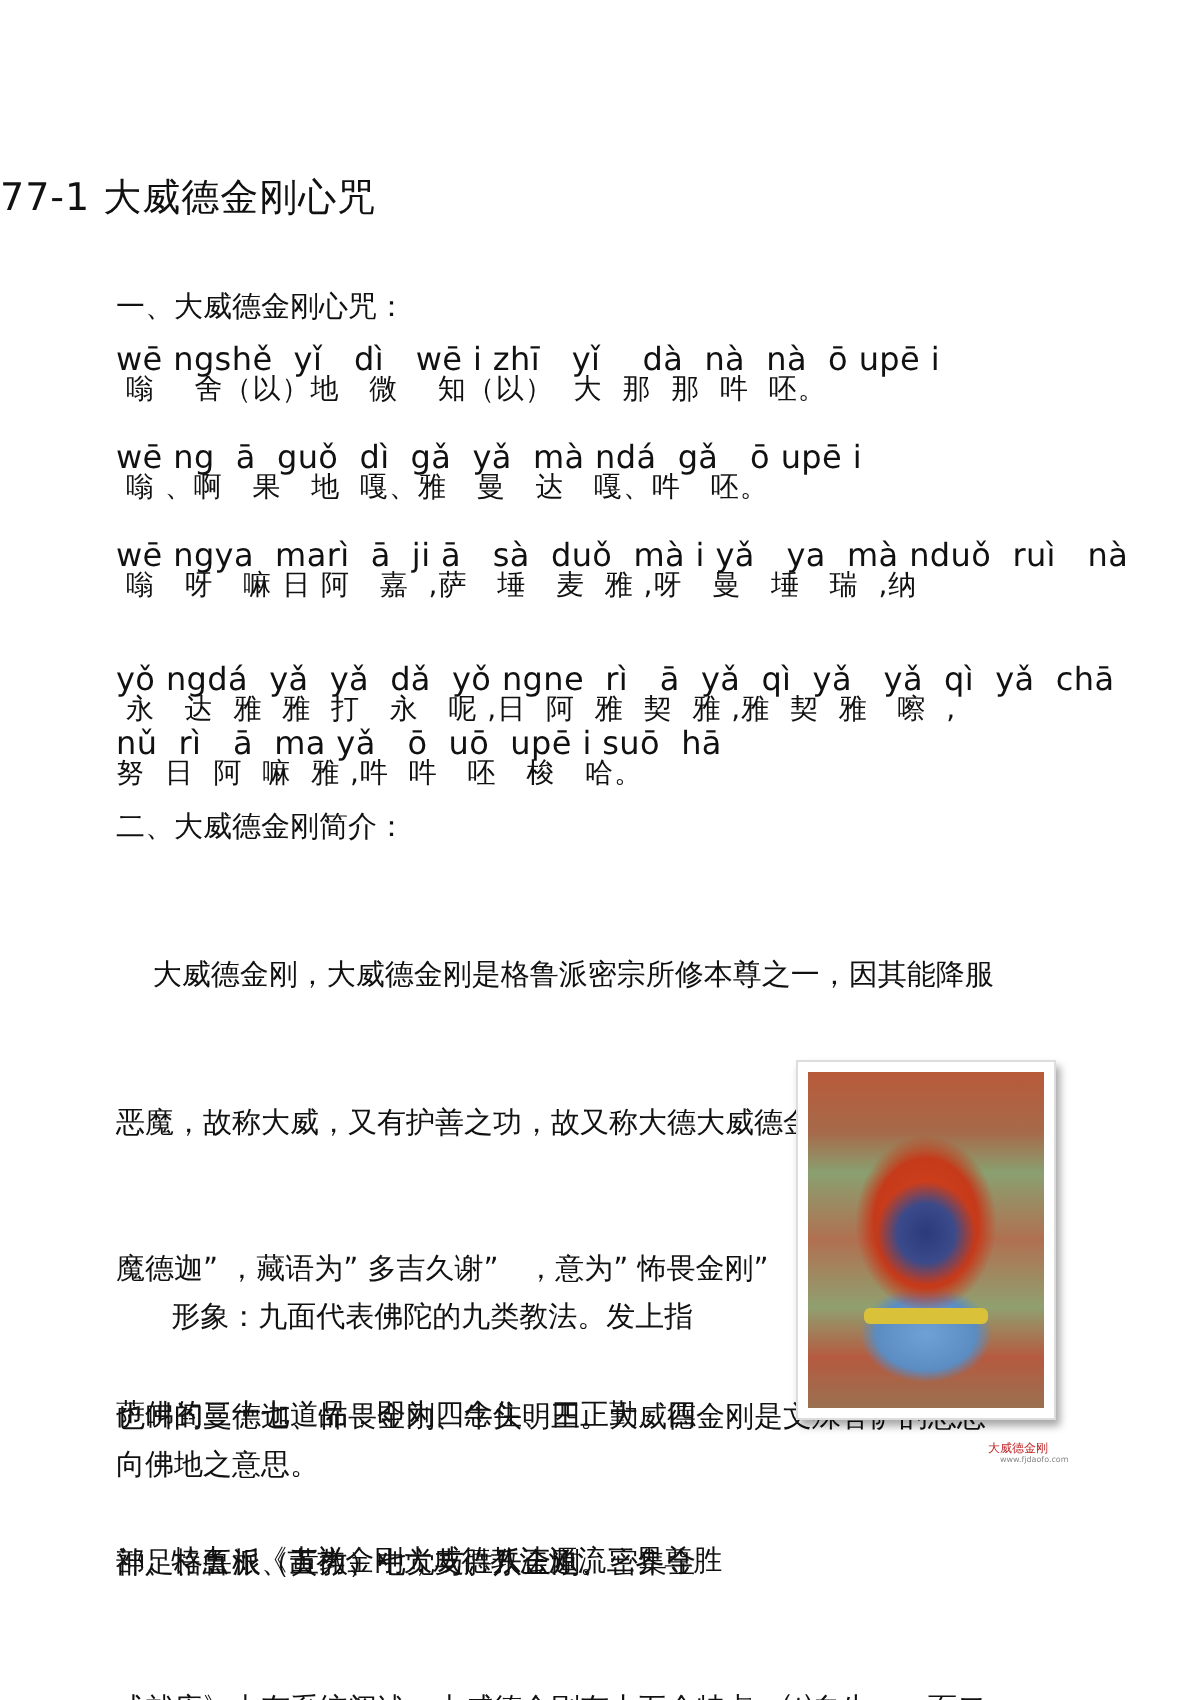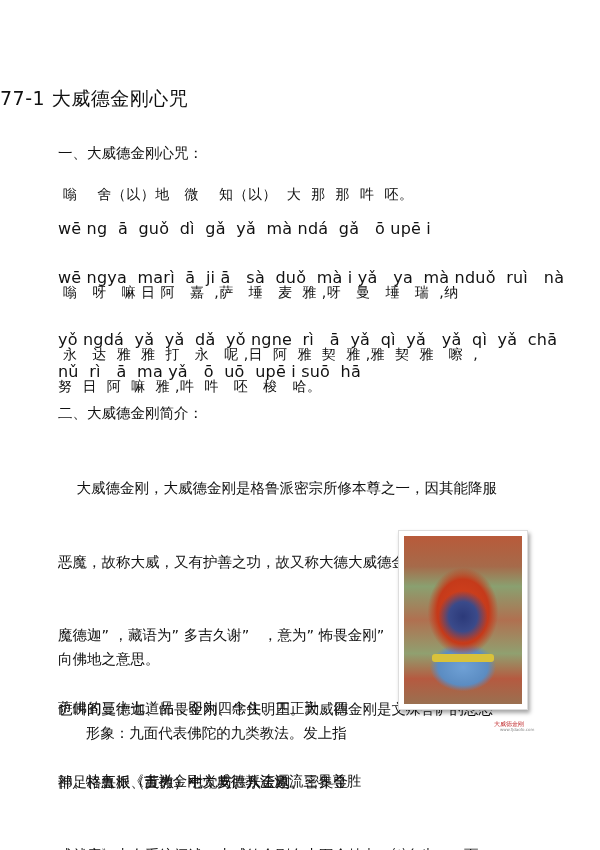--- a/index.html
+++ b/index.html
@@ -26,24 +26,26 @@
   .caption-sub { position:absolute; left:500px; top:727px; font-size:4px; color:#888; white-space:nowrap; }
 </style>
 </head>
 <body>
 
 <div class="title">77-1   大威德金刚心咒</div>
 
 <div class="heading" style="top:144px;">一、大威德金刚心咒：</div>
 
 <div class="mantra-line" style="top:170px;">
+  <div class="py">wē ngshě  yǐ   dì   wē i zhī   yǐ    dà  nà  nà  ō upē i</div>
   <div class="hz"> 嗡    舍（以）地   微    知（以）  大  那  那  吽  呸。</div>
 </div>
 <div class="mantra-line" style="top:219px;text-align:center;">
   <div class="py">wē ng  ā  guǒ  dì  gǎ  yǎ  mà ndá  gǎ   ō upē i</div>
+  <div class="hz"> 嗡 、啊   果   地  嘎、雅   曼   达   嘎、吽   呸。</div>
 </div>
 <div class="mantra-line" style="top:268px;">
   <div class="py">wē ngya  marì  ā  ji ā   sà  duǒ  mà i yǎ   ya  mà nduǒ  ruì   nà</div>
   <div class="hz"> 嗡   呀   嘛 日 阿   嘉  ,萨   埵   麦  雅 ,呀   曼   埵   瑞  ,纳</div>
 </div>
 <div class="mantra-line" style="top:330px;">
   <div class="py">yǒ ngdá  yǎ  yǎ  dǎ  yǒ ngne  rì   ā  yǎ  qì  yǎ   yǎ  qì  yǎ  chā</div>
   <div class="hz"> 永   达  雅  雅  打   永   呢 ,日  阿  雅  契  雅 ,雅  契  雅   嚓  ,</div>
 </div>
 <div class="mantra-line" style="top:362px;">
@@ -56,22 +58,22 @@
 <div class="para" style="top:427px;">
   <div>    大威德金刚，大威德金刚是格鲁派密宗所修本尊之一，因其能降服</div>
   <div>恶魔，故称大威，又有护善之功，故又称大德大威德金刚。梵名” 阎</div>
   <div>魔德迦” ，藏语为” 多吉久谢”   ，意为” 怖畏金刚”   ，汉译大威德明王。</div>
   <div>也叫阎曼德迦、怖畏金刚、牛头明王。大威德金刚是文殊菩萨的忿怒</div>
   <div>部、格鲁派（黄教）中，与胜乐金刚、密集金</div>
   
 </div>
 
 <div class="para" style="top:598px;">
+  <div>      形象：九面代表佛陀的九类教法。发上指</div>
   <div>向佛地之意思。</div>
-  <div>      形象：九面代表佛陀的九类教法。发上指</div>
 </div>
 
 <div class="para" style="top:647px;">
   <div>萨佛的三十七道品，即为四念住、四正勤、四</div>
   <div>神足、五根、五力、七觉支、八正道。</div>
 </div>
 
 <div class="para" style="top:720px;">
   <div>      特点：《吉祥金刚大威德教法源流三界尊胜</div>
   <div>成就库》中有系统阐述，大威德金刚有十五个特点：⑴自生：一面二</div>

